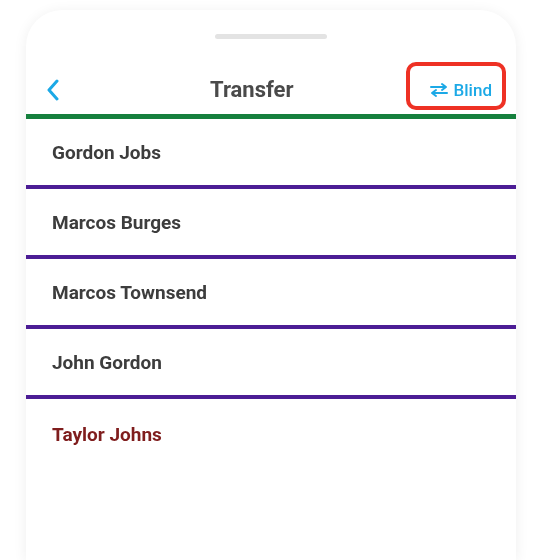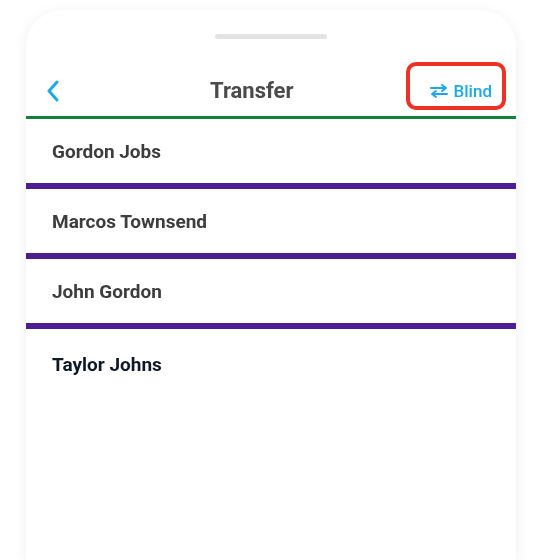--- a/index.html
+++ b/index.html
@@ -31,21 +31,21 @@
       background: #e3e3e3;
       border-radius: 3px;
       margin: 24px auto 26px auto;
     }
     .header {
       display: flex;
       align-items: center;
       justify-content: space-between;
       height: 54px;
       padding: 0 16px 0 20px;
-      border-bottom: 3px solid #15803d;
+      border-bottom: 5px solid #15803d;
     }
     .back-btn {
       width: 36px;
       display: flex;
       align-items: center;
       color: #1ca9e6;
     }
     .chevron-left {
       width: 13px;
       height: 22px;
@@ -79,27 +79,27 @@
       height: 16px;
     }
     .contact-list {
       border-top: none;
     }
     .contact-row {
       height: 70px;
       display: flex;
       align-items: center;
       padding: 0 26px;
-      border-bottom: 6px solid #4c1d95;
+      border-bottom: 4px solid #4c1d95;
       font-size: 19px;
       font-weight: 700;
       color: #3d3d3d;
     }
     .contact-row.faded {
-      color: #0f172a;
+      color: #7f1d1d;
       border-bottom: none;
     }
     .bottom-fade {
       position: absolute;
       left: 0;
       right: 0;
       bottom: 0;
       height: 40px;
       background: linear-gradient(to bottom, rgba(255,255,255,0), rgba(255,255,255,1));
       pointer-events: none;
@@ -127,20 +127,23 @@
       </svg>
       <span>Blind</span>
     </div>
   </div>
 
   <div class="contact-list">
     <div class="contact-row">
       <span>Gordon Jobs</span>
     </div>
     <div class="contact-row">
+      <span>Marcos Burges</span>
+    </div>
+    <div class="contact-row">
       <span>Marcos Townsend</span>
     </div>
     <div class="contact-row">
       <span>John Gordon</span>
     </div>
     <div class="contact-row faded">
       <span>Taylor Johns</span>
     </div>
   </div>
 

